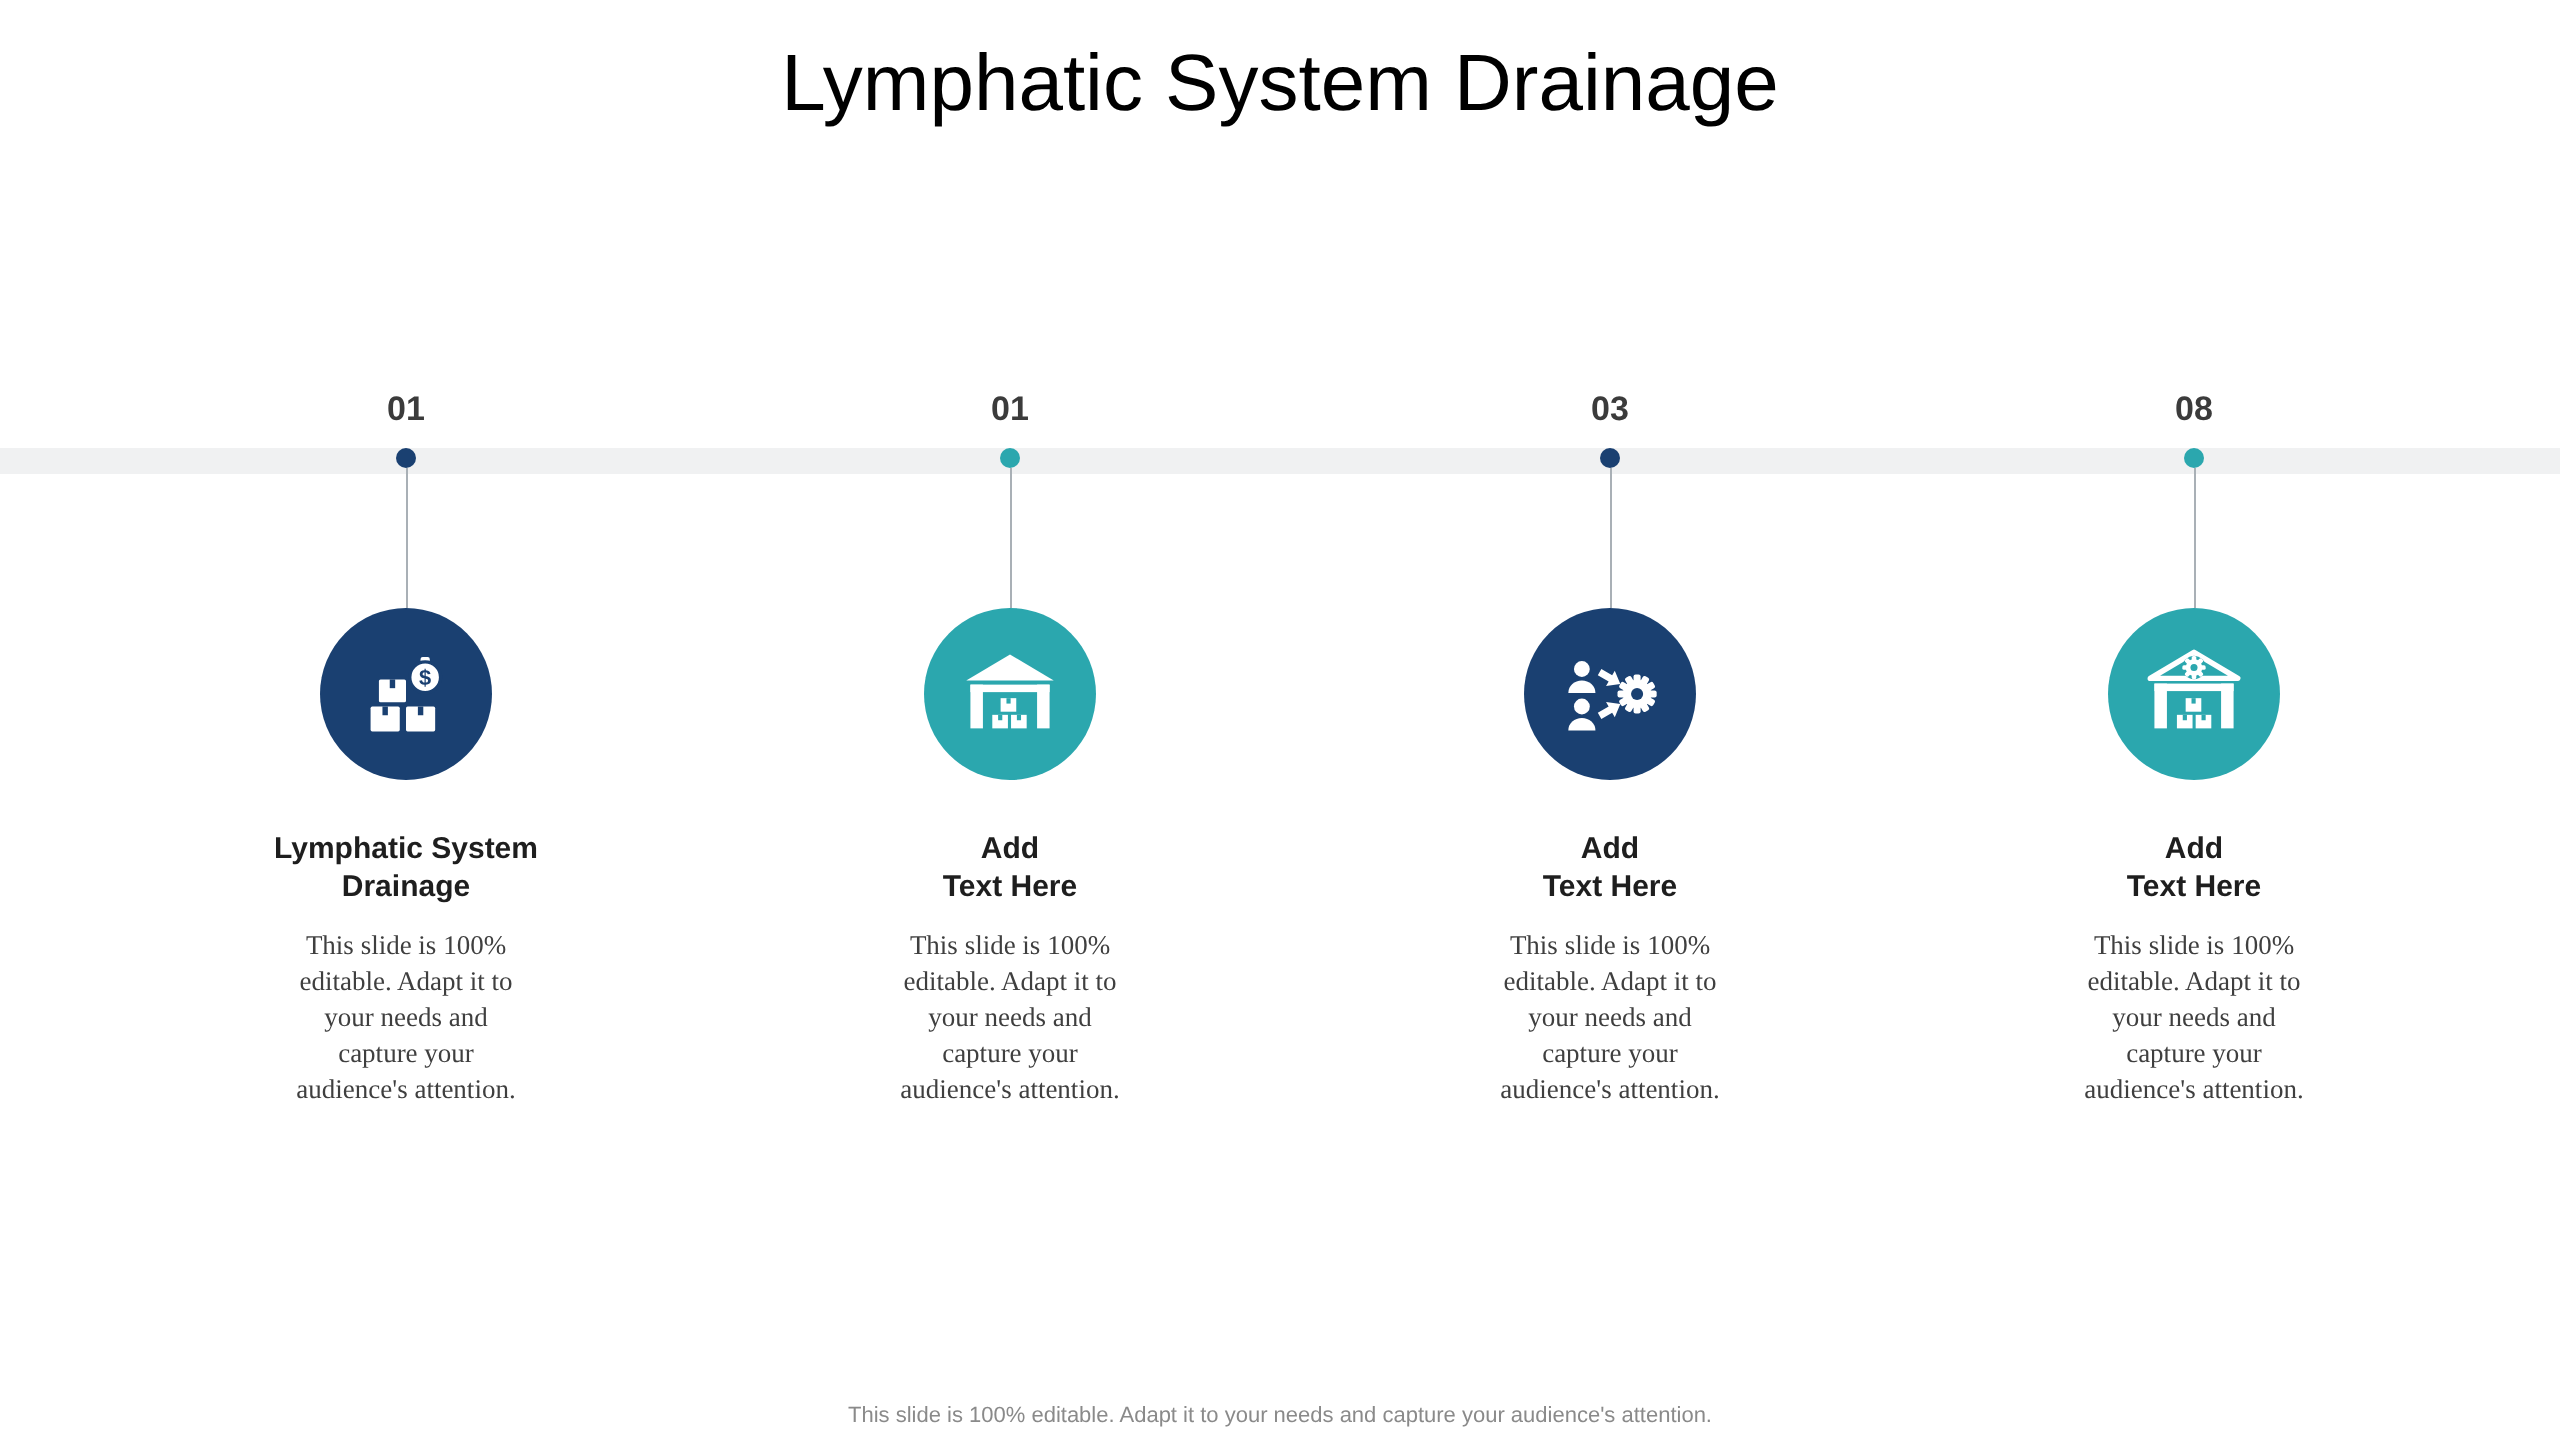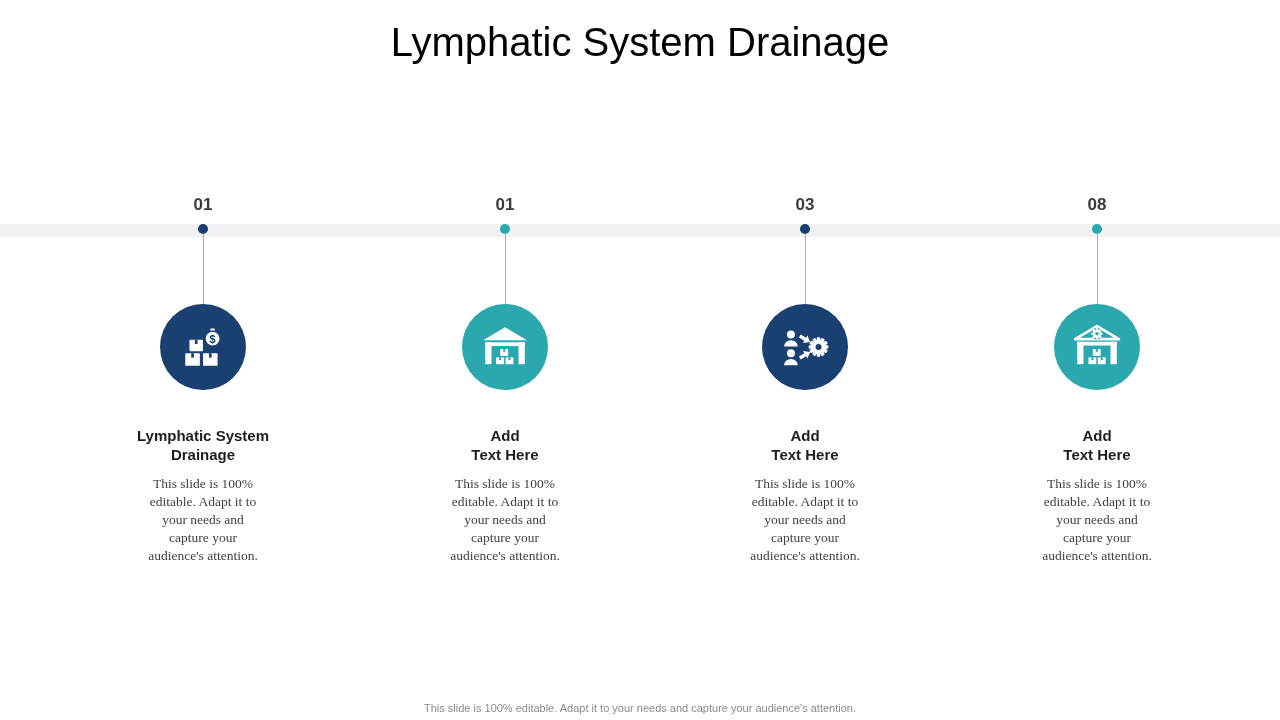--- a/index.html
+++ b/index.html
@@ -20,21 +20,21 @@
   }
   .col-1{left:88px}.col-2{left:390px}.col-3{left:690px}.col-4{left:982px}
   .num{font-size:17px;font-weight:700;color:#3b3b3b;line-height:21px;}
   .dot{width:10px;height:10px;border-radius:50%;margin-top:9px;}
   .vline{width:1px;height:70px;background:#a9b0b6;}
   .circle{
     width:86px;height:86px;border-radius:50%;
     display:flex;align-items:center;justify-content:center;
   }
   .heading{
-    margin-top:36px;font-size:15px;font-weight:700;color:#1e1e1e;
+    margin-top:25px;font-size:15px;font-weight:700;color:#1e1e1e;
     line-height:19px;white-space:pre-line;
   }
   .body-text{
     margin-top:11px;font-size:13.5px;color:#3f3f3f;
     line-height:18px;white-space:pre-line;font-family:Liberation Serif, serif;
   }
   .footer{
     position:absolute;bottom:6px;left:0;width:1280px;text-align:center;
     font-size:11px;color:#8a8a8a;
   }

